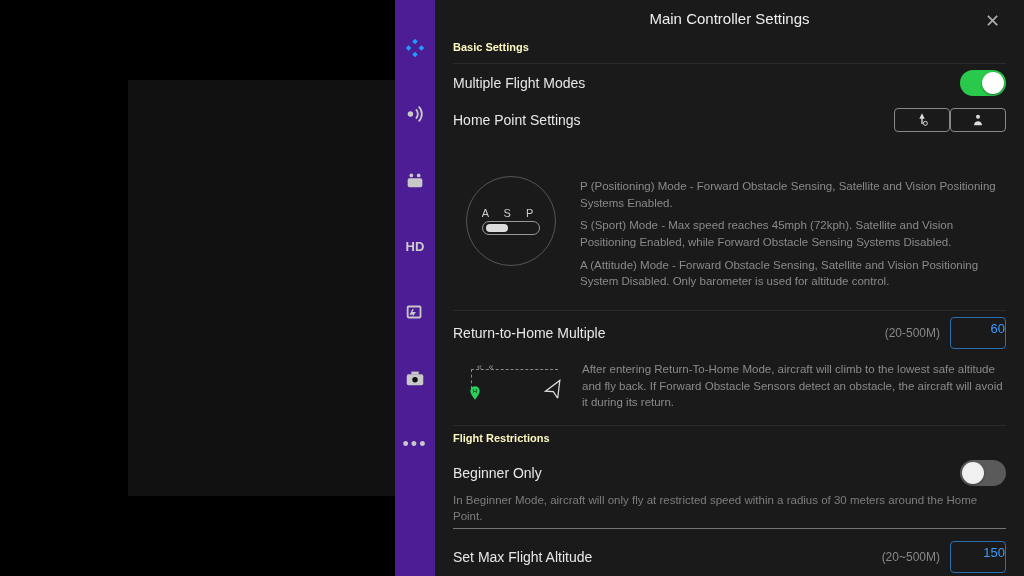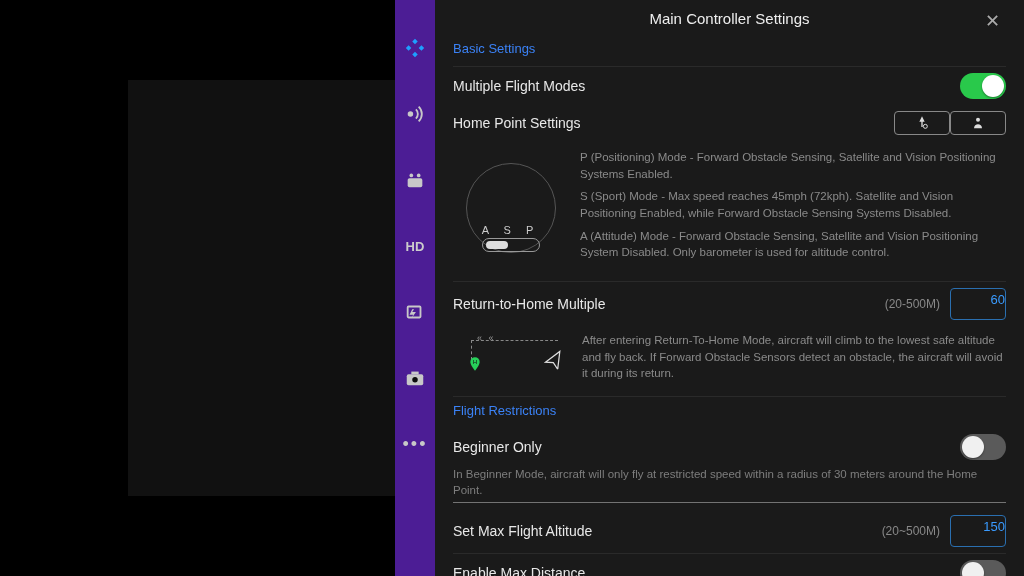--- a/index.html
+++ b/index.html
@@ -74,23 +74,24 @@
     top: 10px;
     color: #aaa;
     font-size: 18px;
     cursor: pointer;
     font-weight: 200;
   }
   .scroll {
     padding: 0 18px 10px 18px;
   }
   .section-label {
-    font-size: 13px;
-    color: #3b82f6;
+    font-size: 11px;
+    color: #fef9c3;
     padding: 6px 0 10px 0;
+    font-weight: bold;
   }
   .row {
     display: flex;
     align-items: center;
     justify-content: space-between;
     padding: 6px 0;
     border-top: 1px solid #2a2a2a;
     color: #e8e8e8;
     font-size: 14px;
   }
@@ -150,27 +151,28 @@
     text-align:center;
   }
   .mode-diagram .slider-capsule{
     width:58px; height:14px; border:1.5px solid #999; border-radius:8px; margin:2px auto 0;
     position:relative;
   }
   .mode-diagram .slider-capsule::after{
     content:''; position:absolute; left:3px; top:2px; width:22px; height:8px; background:#ddd; border-radius:6px;
   }
   .mode-diagram .circle{
-    width:90px; height:90px; border:1px solid #555; border-radius:50%; display:flex; align-items:flex-end; justify-content:center;
+    width:90px; height:90px; border:1px solid #555; border-radius:50%; display:flex; align-items:center; justify-content:center;
     position:relative;
   }
   .mode-text {
     font-size: 11.5px;
     line-height: 1.45;
     color: #8a8a8a;
+    margin-top: 32px;
   }
   .mode-text p { margin-bottom: 6px; }
   .range-hint {
     font-size: 12px;
     color: #888;
     margin-right: 10px;
   }
   .val-box {
     width: 56px;
     height: 32px;

